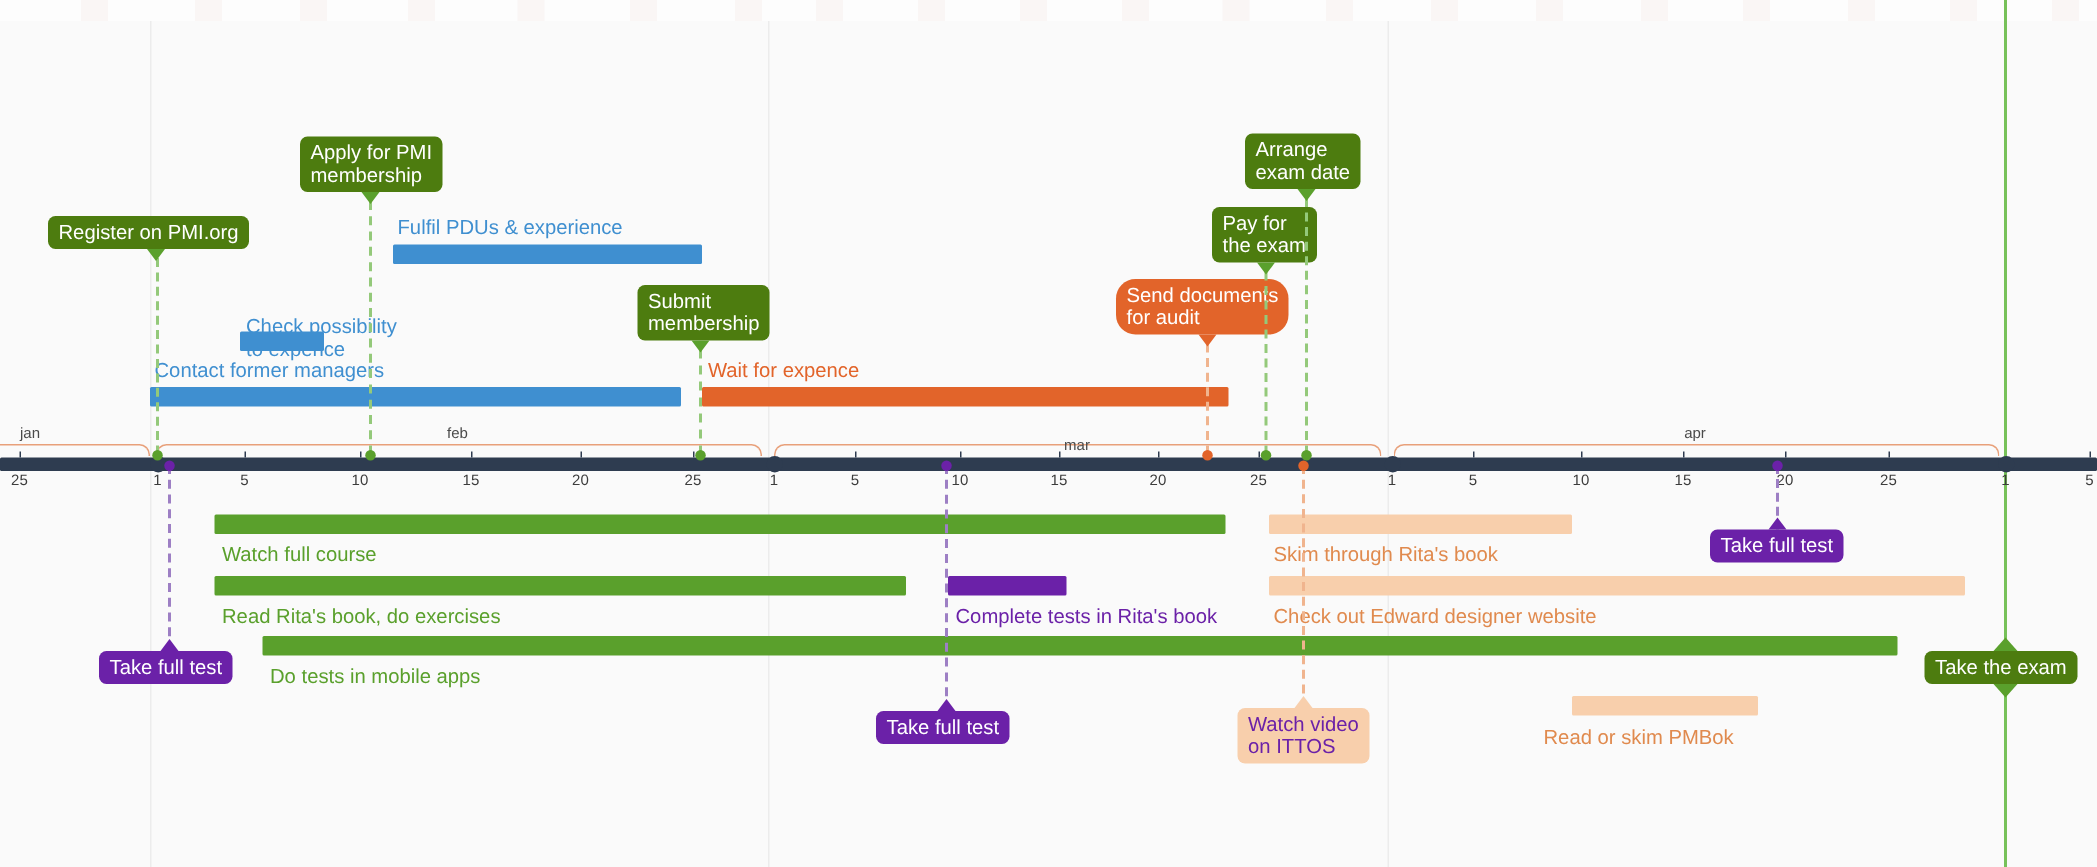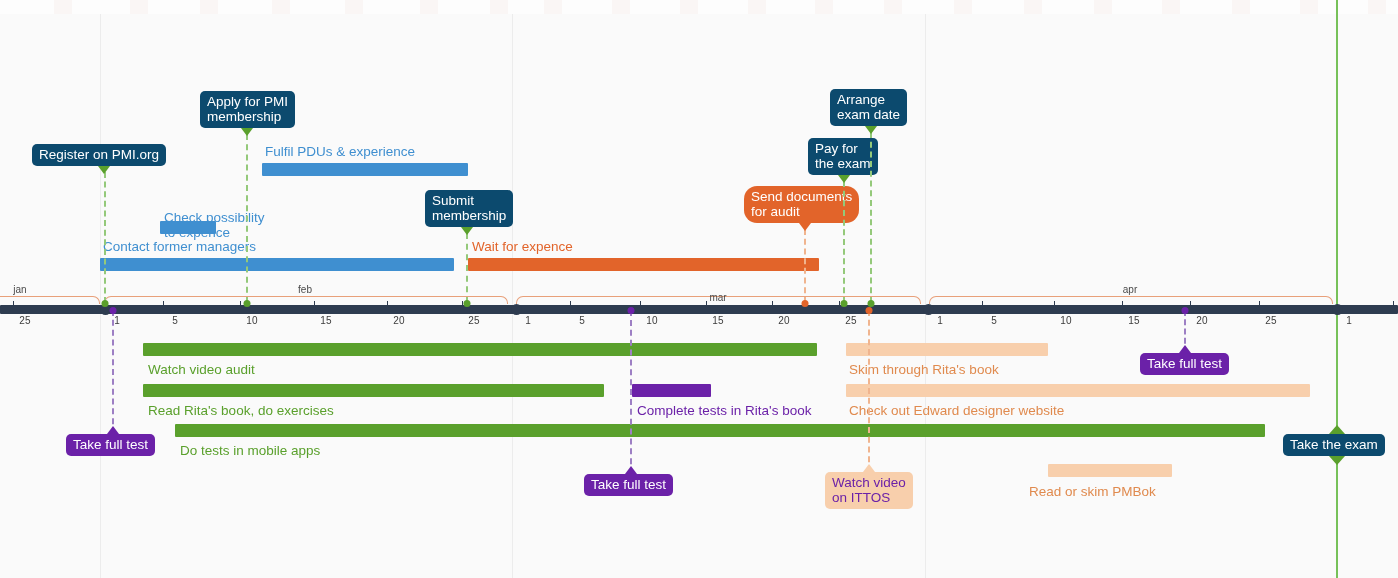--- a/index.html
+++ b/index.html
@@ -14,21 +14,21 @@
   
   .bg-band{position:absolute;top:14px;height:564px;background:#fafafa;}
   .bg-stripe{position:absolute;top:0;height:578px;background:#f7f1ee;opacity:.55;}
   .sect-div{position:absolute;top:14px;width:1px;height:564px;background:#ececec;}
   .today-line{position:absolute;top:0;width:2px;height:578px;background:#77c159;}
 
   
   .axis-bar{position:absolute;left:0;width:1398px;height:9px;background:#2e3c50;border-radius:1px;}
   .axis-tick{position:absolute;width:1px;height:4px;background:#2e3c50;}
   .axis-knob{position:absolute;width:11px;height:11px;border-radius:50%;background:#2e3c50;}
-  .day-lbl{position:absolute;font-size:10px;color:#3c3c3c;transform:translateX(-50%);white-space:nowrap;letter-spacing:.1px;margin-left:12px;}
+  .day-lbl{position:absolute;font-size:10px;color:#3c3c3c;transform:translateX(-50%);white-space:nowrap;letter-spacing:.1px;}
   .month-lbl{position:absolute;font-size:10px;color:#4a4a4a;transform:translateX(-50%);white-space:nowrap;}
   .month-arc{position:absolute;height:8px;border:1px solid #e8a07a;border-bottom:none;border-top-left-radius:7px;border-top-right-radius:7px;box-sizing:border-box;border-left-color:#e8a07a;border-right-color:#e8a07a;}
   .month-arc.no-l{border-left:none;border-top-left-radius:0;}
 
   
   .vline{position:absolute;width:0;border-left-width:2px;border-left-style:dashed;}
   .vline.g{border-left-color:#94c97a;}
   .vline.p{border-left-color:#9d7fc4;}
   .vline.o{border-left-color:#f0b48e;}
   .dot{position:absolute;width:7px;height:7px;border-radius:50%;transform:translateX(-50%);}
@@ -48,21 +48,21 @@
   .tlabel{position:absolute;font-size:13.5px;white-space:nowrap;line-height:15px;}
   .tlabel.blue{color:#3f8fd0;}
   .tlabel.orange{color:#e2642a;}
   .tlabel.green{color:#5aa02c;}
   .tlabel.purple{color:#6b21a8;}
   .tlabel.peach{color:#e08a4e;}
 
   
   .badge{position:absolute;display:inline-block;padding:3px 7px 4px 7px;border-radius:5px;
          font-size:13.5px;line-height:15px;color:#fff;white-space:pre-line;}
-  .badge.green{background:#0c4a6e;}
+  .badge.green{background:#4d7c0f;}
   .badge.orange{background:#e2642a;}
   .badge.purple{background:#6b21a8;}
   .badge.peach{background:#f8cfac;color:#6b21a8;}
   
   .badge.down::after{content:"";position:absolute;top:100%;left:var(--px,50%);
       margin-left:-6px;border-left:6px solid transparent;border-right:6px solid transparent;
       border-top:8px solid var(--bc,#5aa02c);}
   
   .badge.up::before{content:"";position:absolute;bottom:100%;left:var(--px,50%);
       margin-left:-6px;border-left:6px solid transparent;border-right:6px solid transparent;
@@ -187,21 +187,21 @@
       <div class="dot g" style="left: 844px; top: 300px;"></div>
       <div class="badge green down" style="left: 808px; top: 138px; --px: 36px; --bc: #5aa02c;">Pay for
 the exam</div>
       <div class="vline g" style="left: 870px; top: 132px; height: 171px;"></div>
       <div class="dot g" style="left: 871px; top: 300px;"></div>
       <div class="badge green down" style="left: 830px; top: 89px; --px: 41px; --bc: #5aa02c;">Arrange
 exam date</div>
     </div>
   <div id="below-layer">
       <div class="bar green" style="left: 143px; top: 343px; width: 674px;"></div>
-      <div class="tlabel green" style="left: 148px; top: 362px;">Watch video audit</div>
+      <div class="tlabel green" style="left: 148px; top: 362px;">Watch full course</div>
       <div class="bar peach" style="left: 846px; top: 343px; width: 202px;"></div>
       <div class="tlabel peach" style="left: 849px; top: 362px;">Skim through Rita's book</div>
       <div class="bar green" style="left: 143px; top: 384px; width: 461px;"></div>
       <div class="tlabel green" style="left: 148px; top: 403px;">Read Rita's book, do exercises</div>
       <div class="bar purple" style="left: 632px; top: 384px; width: 79px;"></div>
       <div class="tlabel purple" style="left: 637px; top: 403px;">Complete tests in Rita's book</div>
       <div class="bar peach" style="left: 846px; top: 384px; width: 464px;"></div>
       <div class="tlabel peach" style="left: 849px; top: 403px;">Check out Edward designer website</div>
       <div class="bar green" style="left: 175px; top: 424px; width: 1090px;"></div>
       <div class="tlabel green" style="left: 180px; top: 443px;">Do tests in mobile apps</div>

